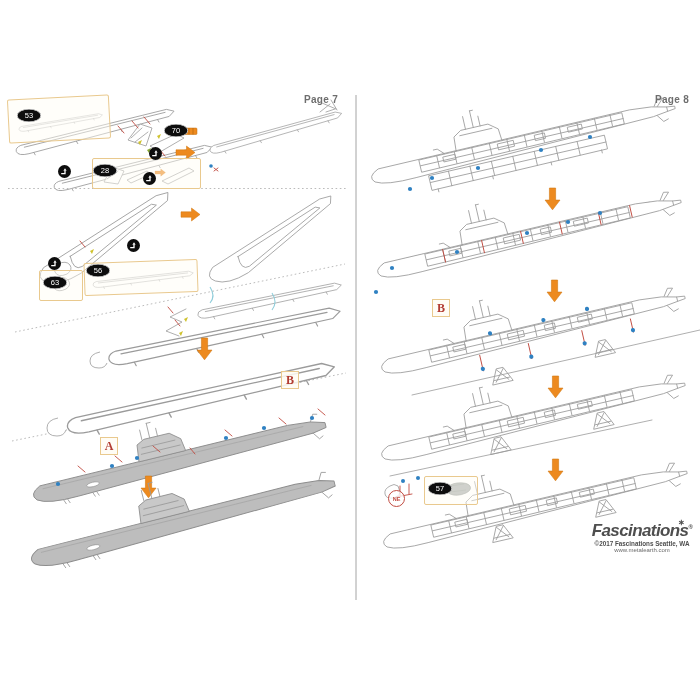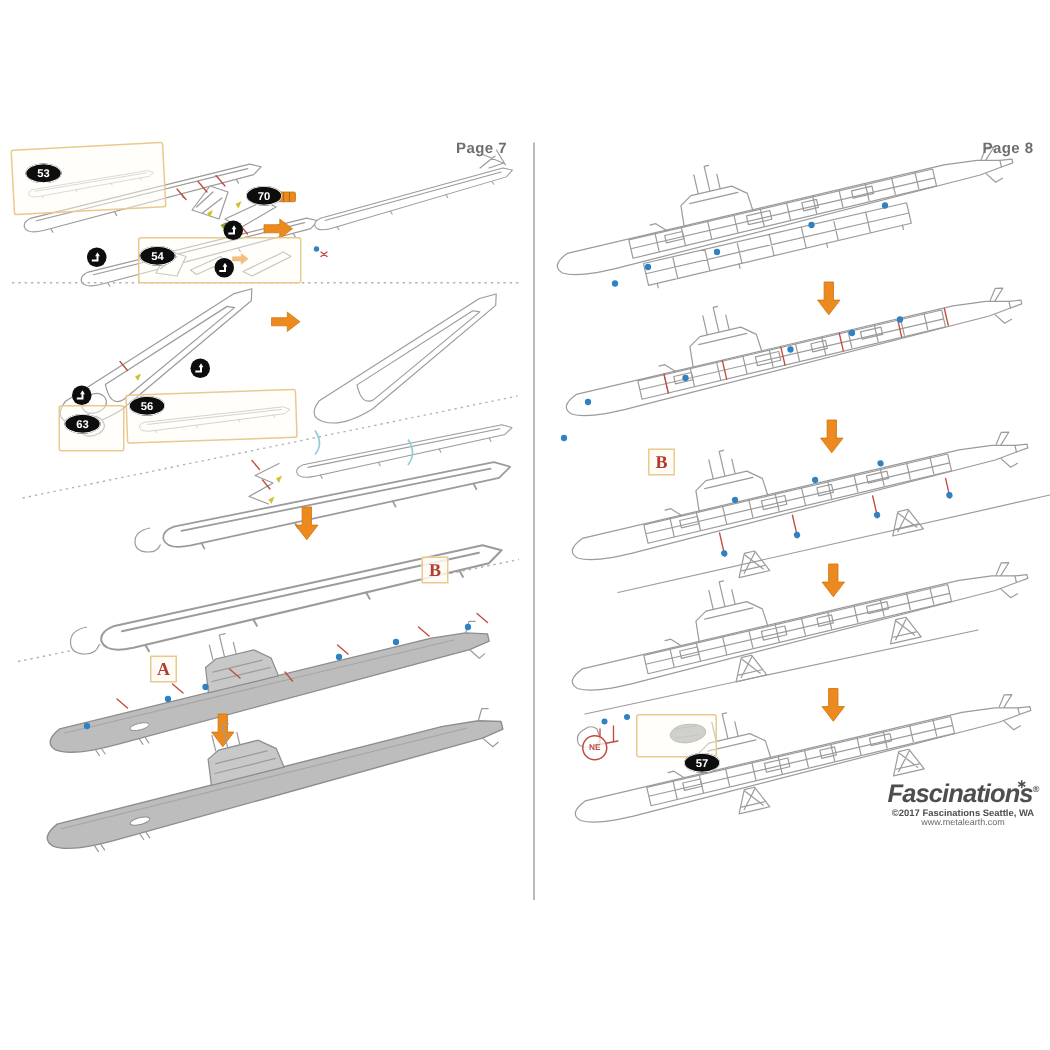--- a/index.html
+++ b/index.html
@@ -13,21 +13,21 @@
   .panel{fill:#c7c7c7;stroke:#999999;stroke-width:.6;}
   .dotl{stroke:#b3b3b3;stroke-width:.9;stroke-dasharray:1.6 2.6;fill:none;}
   .oa{fill:#ED8A1F;stroke:#d0760f;stroke-width:.5;}
   .bd{fill:#2F81C2;}
   .rl{stroke:#C14B41;stroke-width:.9;fill:none;stroke-linecap:round;}
   .cy{stroke:#8fcdda;stroke-width:1.1;fill:none;}
   .yt{fill:#cfc22f;}
   .gt{fill:#86a832;}
   .pagelab{position:absolute;font-size:10px;font-weight:bold;color:#6e6e6e;letter-spacing:.3px;}
   .pcirc{position:absolute;width:24px;height:13px;border-radius:50%;background:#0d0d0d;color:#ffffff;
-         display:flex;align-items:center;justify-content:center;font-size:7.5px;font-weight:bold;
+         display:flex;align-items:center;justify-content:center;font-size:7.5px;font-weight:normal;
          box-shadow:inset 0 0 0 .5px #ffffff;z-index:3;}
   .bcirc{position:absolute;width:13px;height:13px;border-radius:50%;background:#0d0d0d;
          display:flex;align-items:center;justify-content:center;z-index:3;}
   .callout{position:absolute;border:1px solid #E9C98E;background:rgba(255,252,243,.45);
            border-radius:2px;z-index:2;}
   .steplab{position:absolute;width:16px;height:16px;border:1px solid #E9C98E;background:rgba(255,252,243,.85);
            color:#B23B32;font-family:"Liberation Serif",serif;font-weight:bold;font-size:12px;
            display:flex;align-items:center;justify-content:center;z-index:3;}
   .necirc{position:absolute;width:15px;height:15px;border-radius:50%;border:1.2px solid #C14B41;
           color:#C14B41;font-size:5.5px;font-weight:bold;display:flex;align-items:center;
@@ -234,24 +234,24 @@
   <div class="pagelab" style="left:655px;top:94px;">Page 8</div>
 
   <div class="callout" style="left:8px;top:97px;width:100px;height:42px;transform:rotate(-3deg);"></div>
   <div class="callout" style="left:92px;top:158px;width:107px;height:29px;"></div>
   <div class="callout" style="left:39px;top:270px;width:42px;height:29px;"></div>
   <div class="callout" style="left:84px;top:261px;width:112px;height:31px;transform:rotate(-2deg);"></div>
   <div class="callout" style="left:424px;top:476px;width:52px;height:27px;"></div>
 
   <div class="pcirc" style="left:17px;top:109px;">53</div>
   <div class="pcirc" style="left:164px;top:124px;">70</div>
-  <div class="pcirc" style="left:93px;top:164px;">54</div>
+  <div class="pcirc" style="left:93px;top:164px;">28</div>
   <div class="pcirc" style="left:43px;top:276px;">63</div>
   <div class="pcirc" style="left:86px;top:264px;">56</div>
-  <div class="pcirc" style="left:428px;top:502px;margin-left:28px;">57</div>
+  <div class="pcirc" style="left:428px;top:482px;">57</div>
 
   <div class="bcirc" style="left:149px;top:147px;">
     <svg width="13" height="13">
         <path d="M3.2,8.6 L7,8.6 L7,5.4" stroke="#ffffff" stroke-width="1.3" fill="none"></path>
         <polygon points="5.4,5.8 8.6,5.8 7,3.2" fill="#ffffff"></polygon>
       </svg>
   </div>
   <div class="bcirc" style="left:58px;top:165px;">
     <svg width="13" height="13">
         <path d="M3.2,8.6 L7,8.6 L7,5.4" stroke="#ffffff" stroke-width="1.3" fill="none"></path>

